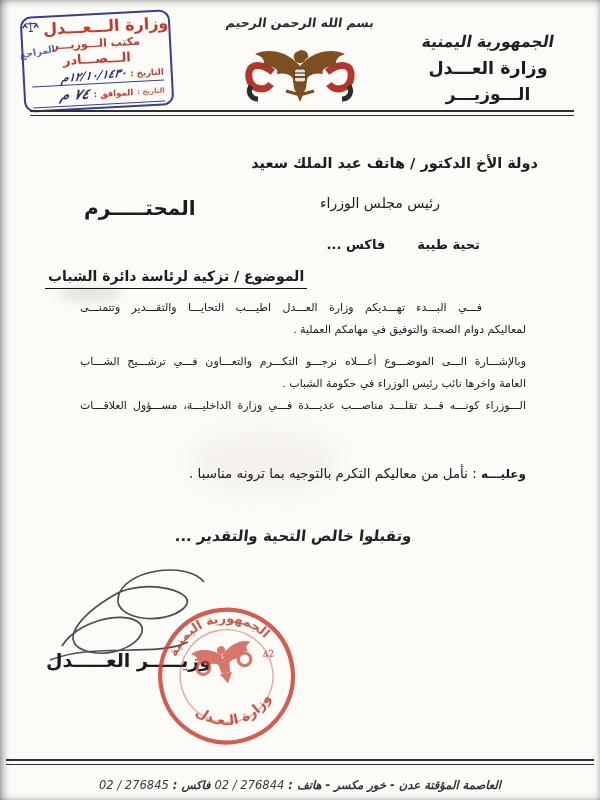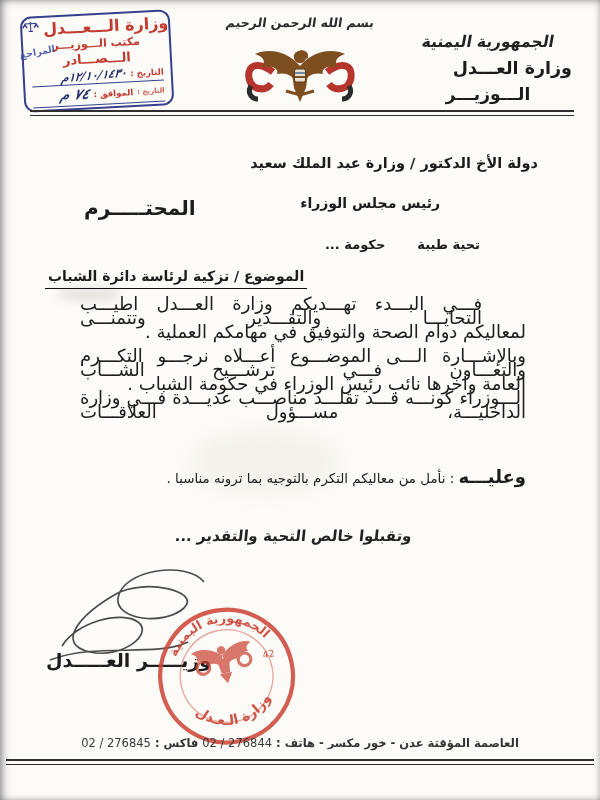--- a/index.html
+++ b/index.html
@@ -30,52 +30,52 @@
   .st-hw{color:#25306e;font-size:11.5px;font-style:italic;transform:skewX(-14deg) rotate(-2deg);display:inline-block;}
   .st-hw2{color:#25306e;font-size:14px;font-weight:bold;font-style:italic;transform:skewX(-16deg);display:inline-block;}
   .st-line{border-bottom:1.6px solid #35418f;padding-bottom:1px;margin-top:1px;}
   .st-overlay{position:absolute;left:-4px;top:28px;color:#3a49a8;font-size:9.5px;font-weight:bold;transform:rotate(-8deg);opacity:.85;}
   
   .bismillah{top:15px;left:200px;width:200px;text-align:center;font-size:12.5px;font-weight:bold;color:#2b2b2b;transform:skewX(-8deg);}
   .emblem{left:243px;top:42px;}
   
   .head-right{right:28px;top:33px;width:168px;text-align:center;}
   .republic{font-size:15.5px;font-weight:bold;transform:skewX(-10deg) scaleY(1.04);color:#222;}
-  .ministry{font-size:17.5px;font-weight:bold;margin-top:7px;text-align:right;}
+  .ministry{font-size:17.5px;font-weight:bold;margin-top:7px;}
   .minister{font-size:17px;font-weight:bold;margin-top:6px;}
   
   .rule{height:3px;border-top:2.4px solid #2f2f2f;border-bottom:1.8px solid #2f2f2f;}
   .rule-top{left:30px;right:26px;top:110px;}
   .rule-bottom{left:6px;right:6px;top:759px;}
   
   .rec-name{right:62px;top:155px;font-size:14.5px;font-weight:bold;}
-  .rec-title{right:160px;top:195px;font-size:14px;font-weight:bold;}
+  .rec-title{right:160px;top:195px;font-size:14px;font-weight:normal;}
   .honorific{left:84px;top:196px;font-size:20px;font-weight:bold;}
   .greeting{right:120px;top:237px;font-size:13px;font-weight:bold;display:flex;gap:32px;}
   
   .subject{top:266px;left:0;right:0;text-align:left;padding-left:9px;}
   .subject span{display:inline-block;transform:translateX(36px);font-size:14px;font-weight:bold;border-bottom:1.9px solid #111;padding:0 3px 4px;}
   
-  .body-block{top:297px;right:74px;left:80px;font-size:18px;line-height:14px;text-align:right;}
+  .body-block{top:297px;right:74px;left:80px;font-size:11px;line-height:22px;text-align:right;}
   .ln{white-space:nowrap;}
   .j{text-align:justify;text-align-last:justify;white-space:normal;}
   .indent{padding-right:44px;}
   .gap{height:10px;}
   .b{font-weight:bold;}
   .resolution{top:466px;right:74px;font-size:13.4px;}
-  .resolution .b{font-size:18px;}
+  .resolution .b{font-size:12px;}
   .closing{top:527px;right:188px;font-size:15px;font-weight:bold;transform:skewX(-6deg);color:#222;}
   
   .sig-swirl{left:26px;top:564px;}
   .sig-name{left:52px;top:604px;font-size:14.5px;font-weight:bold;}
   .sig-title{left:46px;top:649px;font-size:19px;font-weight:bold;}
   .seal{left:148px;top:597px;transform:rotate(-12deg);opacity:.92;}
   
   .footer-line{left:0;right:0;text-align:center;font-size:11.5px;font-weight:bold;color:#333;}
-  .f1{top:736px;}
+  .f1{top:778px;font-style:italic;}
   .f2{top:785px;}
   .ltr{direction:ltr;unicode-bidi:isolate;display:inline-block;font-weight:normal;color:#3a3a3a;}
   
   .smudge{border-radius:50%;filter:blur(5px);}
   .sm1{left:58px;top:286px;width:64px;height:16px;background:rgba(165,155,148,.22);}
   .sm2{left:190px;top:430px;width:150px;height:64px;background:rgba(195,178,162,.12);filter:blur(10px);}
 </style>
 </head>
 <body>
 
@@ -138,26 +138,26 @@
     <div class="republic">الجمهورية اليمنية</div>
     <div class="ministry">وزارة العـــدل</div>
     <div class="minister">الـــوزيـــر</div>
   </div>
 
   <div class="abs rule rule-top"></div>
 
   <div class="abs smudge sm1"></div>
   <div class="abs smudge sm2"></div>
 
-  <div class="abs rec-name">دولة الأخ الدكتور / وزارة عبد الملك سعيد</div>
+  <div class="abs rec-name">دولة الأخ الدكتور / هاتف عبد الملك سعيد</div>
   <div class="abs rec-title">رئيس مجلس الوزراء</div>
   <div class="abs honorific">المحتـــــرم</div>
   <div class="abs greeting">
     <span>تحية طيبة</span>
-    <span>حكومة ...</span>
+    <span>فاكس ...</span>
   </div>
 
   <div class="abs subject">
     <span>الموضوع / تزكية لرئاسة دائرة الشباب</span>
   </div>
 
   <div class="abs body-block">
     <div class="ln j indent">فـــي البـــدء تهـــديكم وزارة العـــدل اطيـــب التحايـــا والتقـــدير وتتمنـــى</div>
     <div class="ln">لمعاليكم دوام الصحة والتوفيق في مهامكم العملية .</div>
     <div class="gap"></div>

